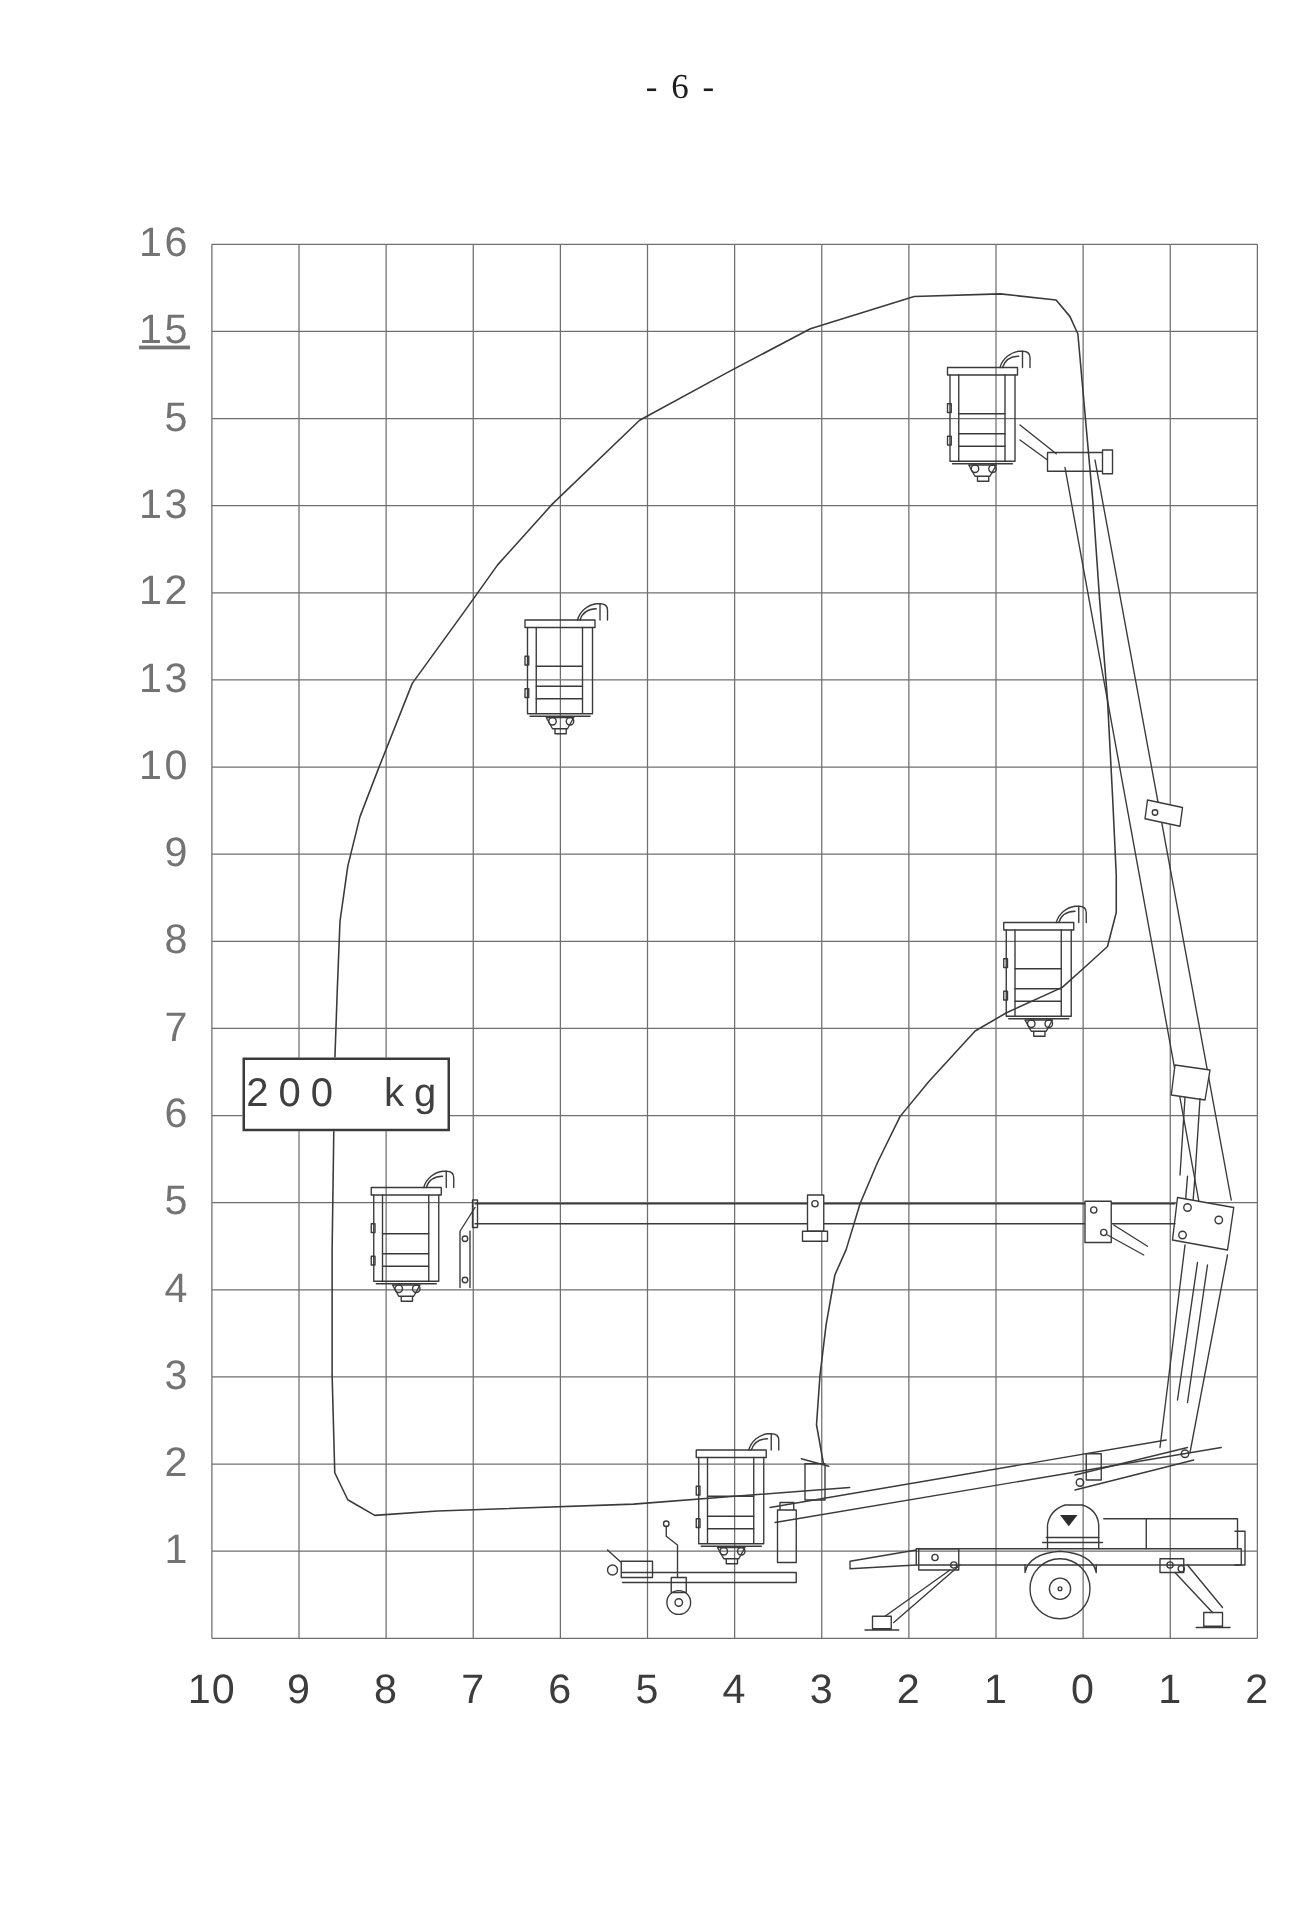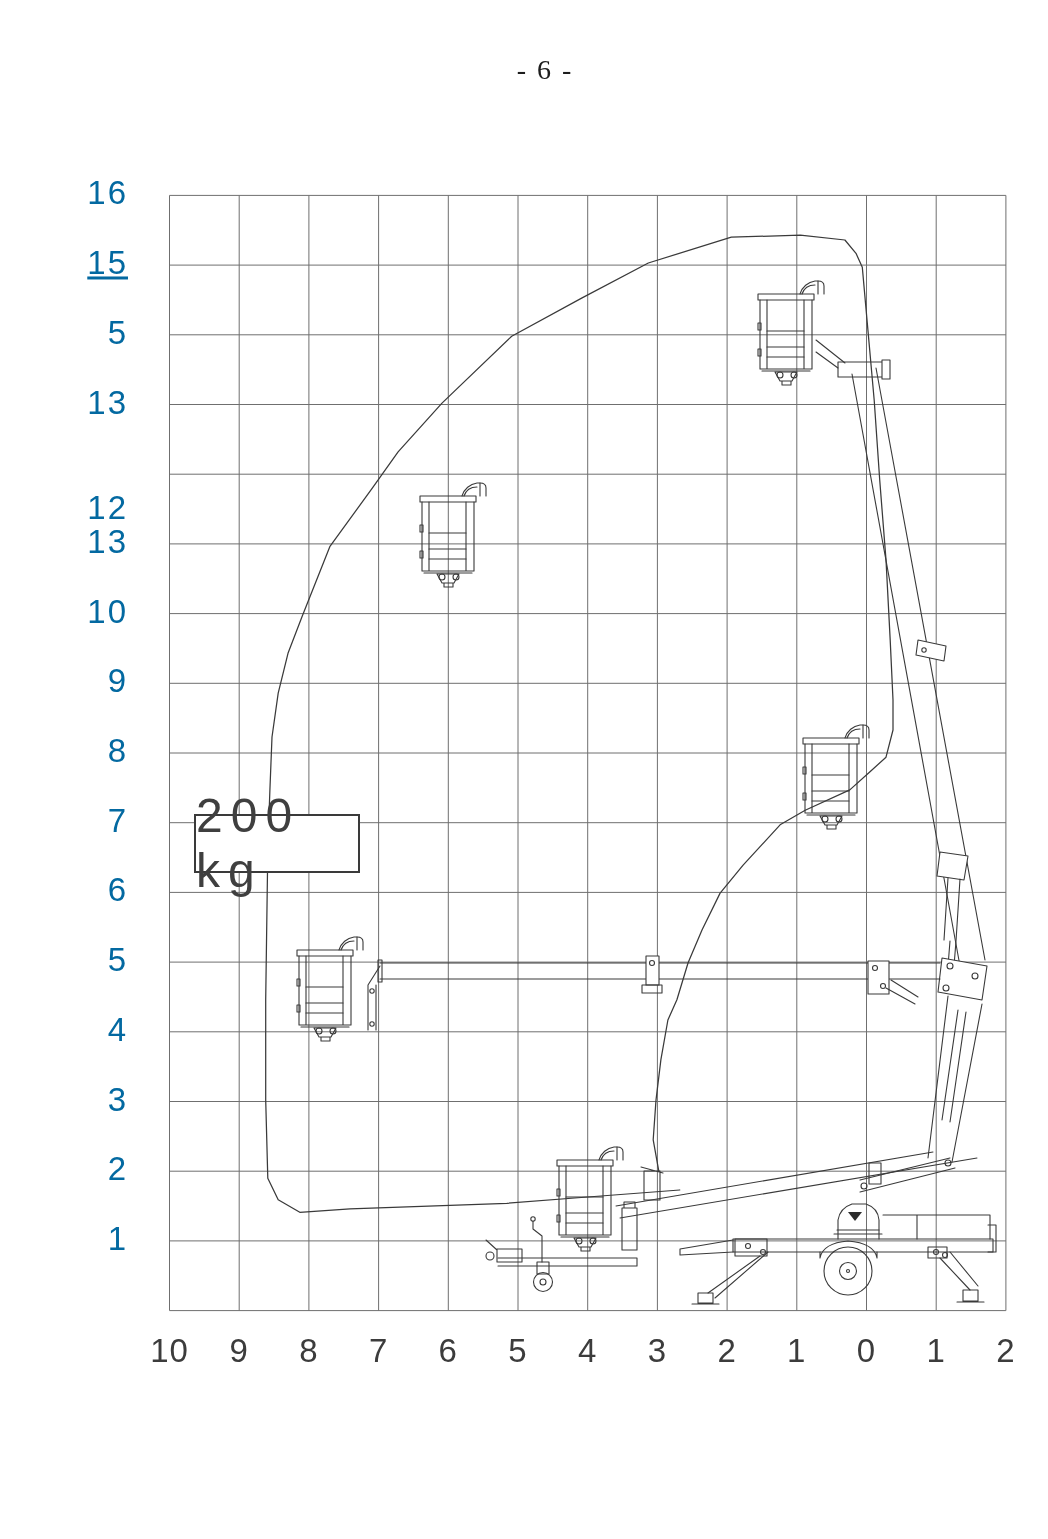--- a/index.html
+++ b/index.html
@@ -1,27 +1,27 @@
 <!DOCTYPE html>
 <html><head>
 <meta charset="utf-8">
 <style>
   html,body{margin:0;padding:0;background:#ffffff;}
   .page{position:relative;width:1048px;height:1539px;background:#fff;overflow:hidden;
         font-family:"Liberation Sans",sans-serif;}
   .page-number{position:absolute;top:54px;left:0;width:1090px;text-align:center;
         font-family:"Liberation Serif",serif;font-size:28px;color:#1d1d1d;letter-spacing:2px;}
   svg.diagram{position:absolute;left:0;top:0;}
-  .ylab{position:absolute;left:44px;width:84px;text-align:right;transform:translateY(-54%);
-        font-size:33px;color:#0369a1;letter-spacing:2px;}
+  .ylab{position:absolute;left:68px;width:84px;text-align:right;transform:translateY(-54%);
+        font-size:33px;color:#737373;letter-spacing:2px;}
   .xlab{position:absolute;top:1332px;transform:translateX(-50%);
         font-size:33px;color:#3c3c3c;letter-spacing:1px;}
-  .capacity-box{position:absolute;left:194px;top:814px;width:162px;height:53px;
+  .capacity-box{position:absolute;left:194px;top:846px;width:162px;height:53px;
         background:#fff;border:2px solid #3a3a3a;display:flex;align-items:center;justify-content:center;
-        font-size:48px;color:#3f3f3f;letter-spacing:8px;word-spacing:16px;padding-bottom:2px;}
+        font-size:32px;color:#3f3f3f;letter-spacing:8px;word-spacing:16px;padding-bottom:2px;}
   .art{stroke:#3a3a3a;stroke-width:1.1;fill:none;stroke-linejoin:round;stroke-linecap:round;}
   .artf{stroke:#3a3a3a;stroke-width:1.1;fill:#ffffff;stroke-linejoin:round;}
   .dark{fill:#2c2c2c;stroke:none;}
 </style>
 </head>
 <body>
 
 <div class="page">
 
   <div class="page-number">- 6 -</div>
@@ -159,21 +159,21 @@
       <use href="#basketG" x="296" y="941"></use>
       <use href="#basketG" x="556" y="1151"></use>
     </g>
   </svg>
 
   <div id="y-labels">
       <div class="ylab" style="top: 195.4px;">16</div>
       <div class="ylab" style="top: 265.1px; text-decoration: underline;">15</div>
       <div class="ylab" style="top: 334.8px;">5</div>
       <div class="ylab" style="top: 404.5px;">13</div>
-      <div class="ylab" style="top: 474.2px; margin-top: 36px;">12</div>
+      <div class="ylab" style="top: 474.2px;">12</div>
       <div class="ylab" style="top: 543.9px;">13</div>
       <div class="ylab" style="top: 613.6px;">10</div>
       <div class="ylab" style="top: 683.3px;">9</div>
       <div class="ylab" style="top: 753px;">8</div>
       <div class="ylab" style="top: 822.7px;">7</div>
       <div class="ylab" style="top: 892.4px;">6</div>
       <div class="ylab" style="top: 962.1px;">5</div>
       <div class="ylab" style="top: 1031.8px;">4</div>
       <div class="ylab" style="top: 1101.5px;">3</div>
       <div class="ylab" style="top: 1171.2px;">2</div>

